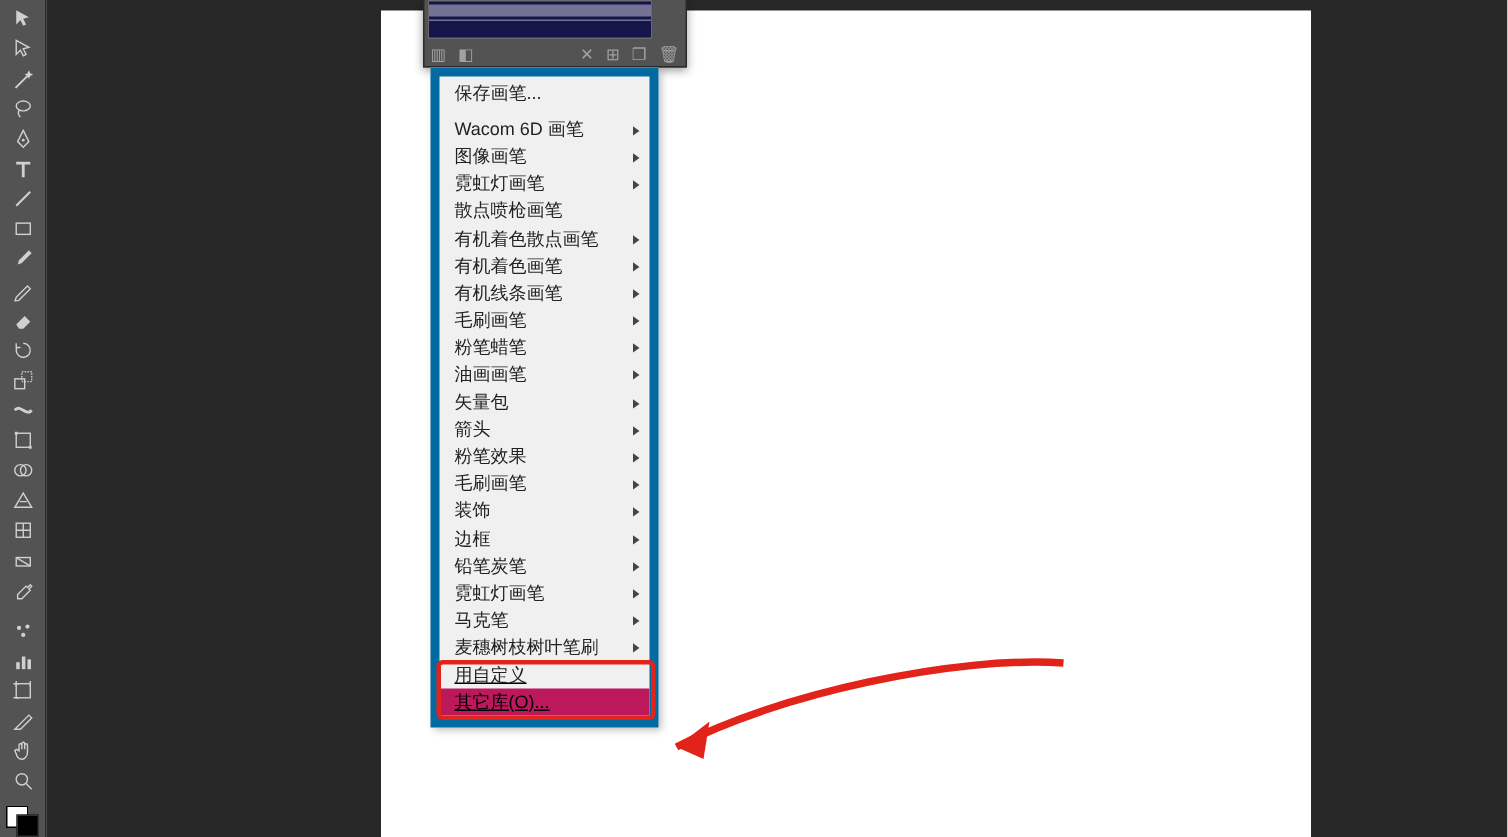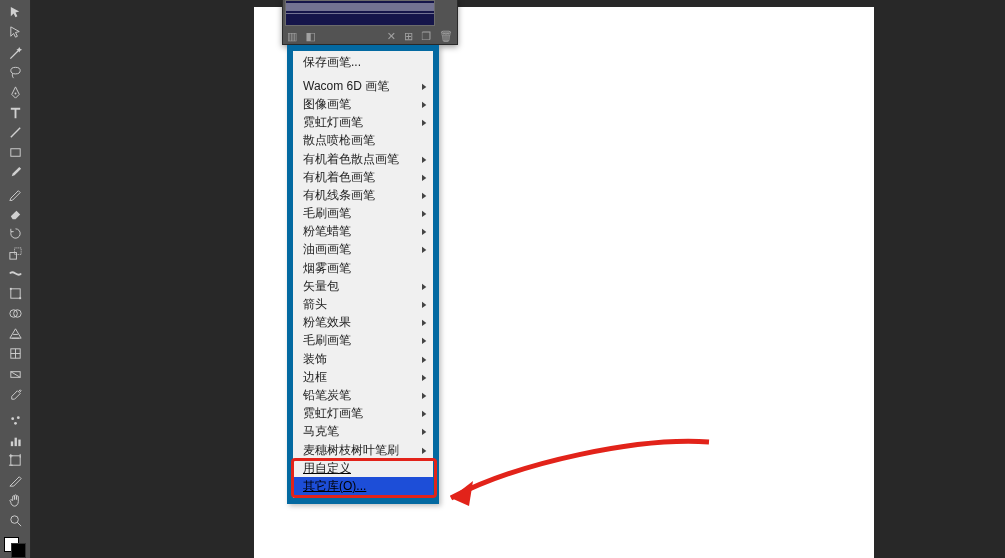--- a/index.html
+++ b/index.html
@@ -102,21 +102,21 @@
     color: #222;
     cursor: default;
   }
   .menu-item.has-sub::after {
     content: "▶";
     position: absolute; right: 6px;
     font-size: 8px; color: #444;
     transform: scaleX(.7);
   }
   .menu-item.hl {
-    background: #1d4ed8;
+    background: #be185d;
     color: #000;
   }
   .hl-group {
     position: relative;
     text-decoration: underline;
   }
   .red-box {
     position: absolute;
     left: -2px; right: -4px;
     top: -1px; bottom: -1px;
@@ -339,23 +339,20 @@
         </div>
       <div class="menu-item has-sub">
           <span>毛刷画笔</span>
         </div>
       <div class="menu-item has-sub">
           <span>粉笔蜡笔</span>
         </div>
       <div class="menu-item has-sub">
           <span>油画画笔</span>
         </div>
-      <div class="menu-item">
-          <span>烟雾画笔</span>
-        </div>
       <div class="menu-item has-sub">
           <span>矢量包</span>
         </div>
       <div class="menu-item has-sub">
           <span>箭头</span>
         </div>
       <div class="menu-item has-sub">
           <span>粉笔效果</span>
         </div>
       <div class="menu-item has-sub">

